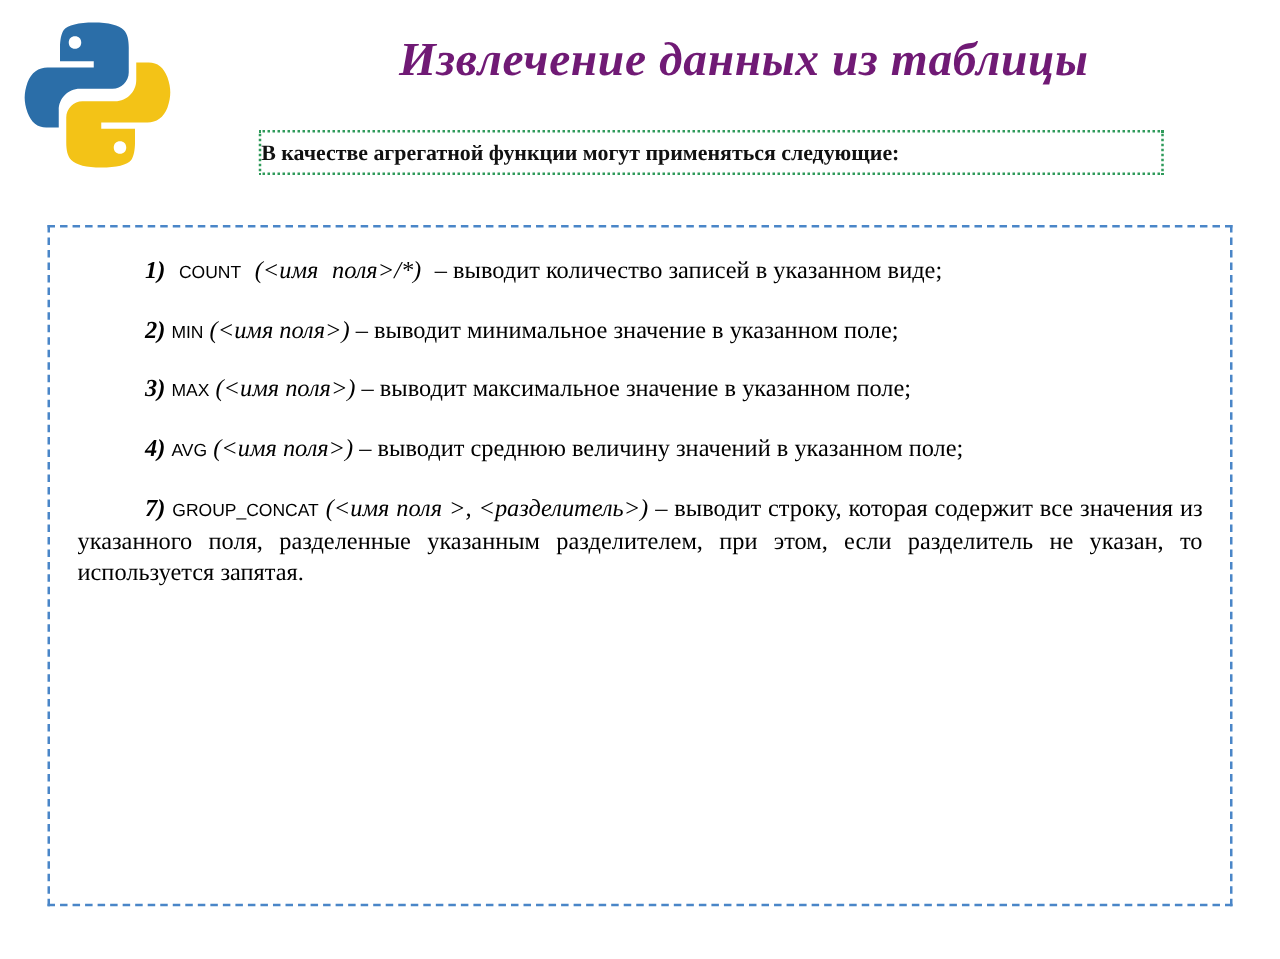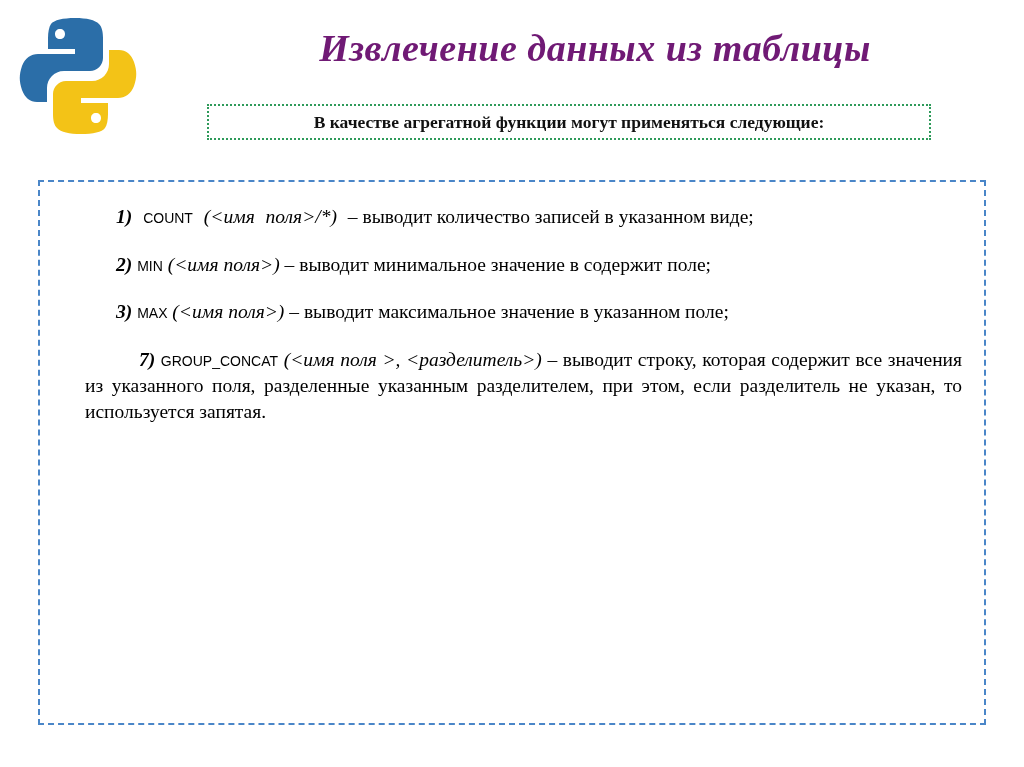--- a/index.html
+++ b/index.html
@@ -44,21 +44,20 @@
   .subtitle-box {
     position: absolute;
     left: 207px;
     top: 104px;
     width: 724px;
     height: 36px;
     border: 2px dotted #2e9a5a;
     box-sizing: border-box;
     display: flex;
     align-items: center;
-    justify-content: center;
   }
   .subtitle-box span {
     font-family: "Liberation Serif", serif;
     font-weight: bold;
     font-size: 17.5px;
     color: #111111;
     white-space: nowrap;
   }
 
   
@@ -75,21 +74,21 @@
 
   .para {
     font-family: "Liberation Serif", serif;
     font-size: 19.5px;
     color: #000000;
     line-height: 1.32;
     text-align: justify;
     text-indent: 54px;
     margin: 0 0 22px 0;
   }
-  .para:last-child { margin-bottom: 0; margin-left: 23px; }
+  .para:last-child { margin-bottom: 0; }
 
   .num { font-weight: bold; font-style: italic; }
   .arg { font-weight: normal; font-style: italic; }
   .fn-sans {
     font-family: "Liberation Sans", sans-serif;
     font-weight: normal;
     font-size: 14px;
   }
 
   
@@ -118,30 +117,36 @@
     <span class="num">1)</span>
     <span class="fn-sans">COUNT</span>
     <span class="arg">(&lt;имя поля&gt;/*)</span>
     <span class="tight">– выводит количество записей в указанном виде;</span>
   </p>
 
   <p class="para">
     <span class="num">2)</span>
     <span class="fn-sans">MIN</span>
     <span class="arg">(&lt;имя поля&gt;)</span>
-    <span>– выводит минимальное значение в содержит поле;</span>
+    <span>– выводит минимальное значение в указанном поле;</span>
   </p>
 
   <p class="para">
     <span class="num">3)</span>
     <span class="fn-sans">MAX</span>
     <span class="arg">(&lt;имя поля&gt;)</span>
     <span>– выводит максимальное значение в указанном поле;</span>
   </p>
 
+  <p class="para">
+    <span class="num">4)</span>
+    <span class="fn-sans">AVG</span>
+    <span class="arg">(&lt;имя поля&gt;)</span>
+    <span>– выводит среднюю величину значений в указанном поле;</span>
+  </p>
 
 
 
   <p class="para">
     <span class="num">7)</span>
     <span class="fn-sans">GROUP_CONCAT</span>
     <span class="arg">(&lt;имя поля &gt;, &lt;разделитель&gt;)</span>
     <span>– выводит строку, которая содержит все значения из указанного поля, разделенные указанным разделителем, при этом, если разделитель не указан, то используется запятая.</span>
   </p>
 

